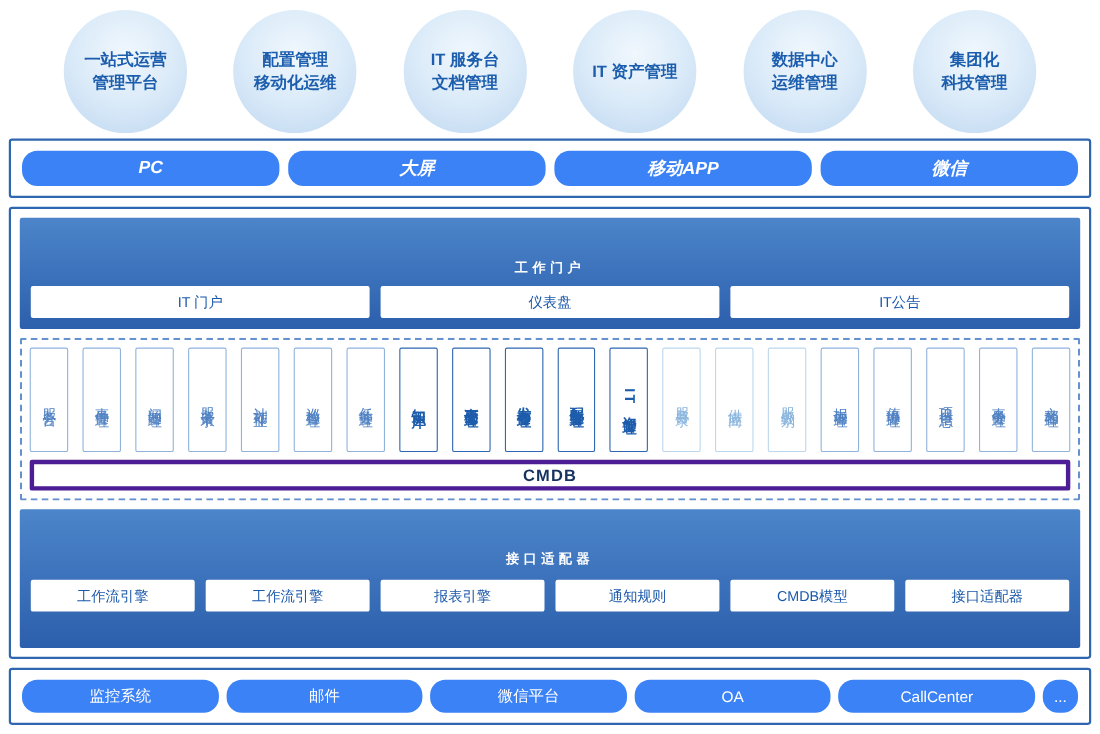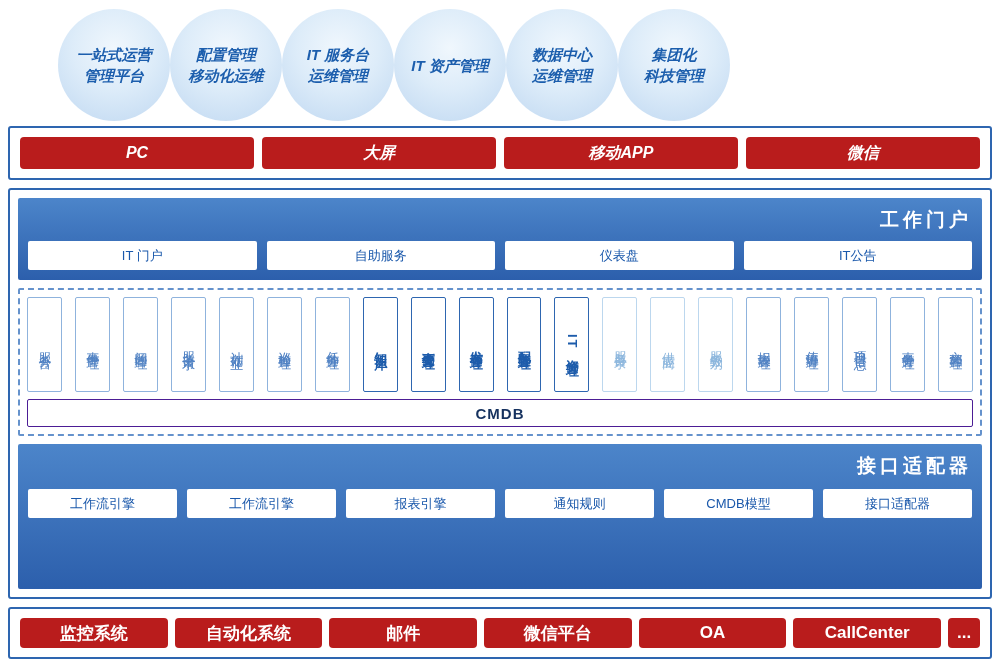--- a/index.html
+++ b/index.html
@@ -6,61 +6,61 @@
   html,body { background:#ffffff; }
   body {
     width:1000px; height:667px;
     font-family:"Liberation Sans", sans-serif;
     overflow:hidden;
   }
   .page { width:1000px; height:667px; padding:8px; display:flex; flex-direction:column; }
 
   
   .bubbles {
-    height:114px; display:flex; 
-    align-items:center; padding:0 50px; flex:0 0 auto;font-style:italic;
+    height:114px; display:flex; justify-content:space-between;
+    align-items:center; padding:0 50px; flex:0 0 auto;
   }
   .bubble {
     width:112px; height:112px; border-radius:50%;
     background:radial-gradient(circle at 50% 35%, #f0f7fd 0%, #ddecf9 45%, #cadff4 80%, #bfd8f0 100%);
     color:#1c5ead; font-size:15px; font-weight:bold; line-height:1.4;
     display:flex; align-items:center; justify-content:center; text-align:center;
     white-space:pre-line;
   }
 
   
   .band {
     border:2px solid #2e66b0; border-radius:3px;
     padding:9px 10px; flex:0 0 auto; background:#fff;
   }
   .channels-band { margin-top:4px; }
   .integrations-band { margin-top:8px; }
   .bar-row { display:flex; gap:8px; }
   .dark-bar {
-    flex:1; height:32px; background:#b91c1c; border-radius:4px;
+    flex:1; height:32px; background:#3b82f6; border-radius:14px;
     color:#ffffff; font-size:16px; font-weight:bold;
     display:flex; align-items:center; justify-content:center;
   }
   .channels-band .dark-bar { font-style:italic; }
-  .integrations-band .dark-bar { height:30px; font-size:17px; font-weight:bold; }
+  .integrations-band .dark-bar { height:30px; font-size:14px; font-weight:normal; }
   .integrations-band .bar-row { gap:7px; }
   .dark-bar.mini { flex:0 0 32px; }
 
   
   .main-box {
     margin-top:8px; flex:1; border:2px solid #2e66b0; border-radius:3px;
     padding:8px; display:flex; flex-direction:column; gap:8px; background:#fff;
   }
   .panel {
     background:linear-gradient(180deg, #4c85ca 0%, #2c5fac 100%);
     border-radius:2px; padding:5px 10px 10px;
   }
   .panel-title {
-    color:#ffffff; font-size:19px; font-weight:bold; letter-spacing:4px;
-    text-align:right; padding:4px 0 8px;
+    color:#ffffff; font-size:12px; font-weight:bold; letter-spacing:4px;
+    text-align:center; padding:4px 0 8px;margin-top:28px;
   }
   .white-row { display:flex; gap:10px; }
   .white-box {
     flex:1; height:29px; background:#ffffff; border-radius:2px;
     color:#1a58ab; font-size:13px;
     display:flex; align-items:center; justify-content:center;
   }
 
   
   .modules-area {
@@ -71,40 +71,40 @@
   .module {
     flex:1; border:1px solid #8fb3dd; border-radius:2px;
     color:#4f81c3; font-size:13px; letter-spacing:2px;
     writing-mode:vertical-rl;
     display:flex; align-items:center; justify-content:center;
     background:#fff;
   }
   .module.em { border:1.5px solid #2e66b0; color:#1d5cab; font-weight:bold; }
   .module.light { border-color:#bcd7ee; color:#8cb6dd; }
   .cmdb-bar {
-    height:28px; background:#ffffff; border:1px solid #4c1d95; border-radius:2px;
+    height:28px; background:#ffffff; border:4px solid #4c1d95; border-radius:2px;
     color:#16325f; font-size:15px; font-weight:bold; letter-spacing:1px;
     display:flex; align-items:center; justify-content:center;
   }
 
   .platform-panel { flex:1; }
   .platform-panel .white-row { margin-top:2px; }
 </style>
 </head>
 <body>
 
 <div class="page">
 
   <div class="bubbles">
       <div class="bubble">一站式运营
 管理平台</div>
       <div class="bubble">配置管理
 移动化运维</div>
       <div class="bubble">IT 服务台
-运维管理</div>
+文档管理</div>
       <div class="bubble">IT 资产管理</div>
       <div class="bubble">数据中心
 运维管理</div>
       <div class="bubble">集团化
 科技管理</div>
     </div>
 
   <div class="band channels-band">
     <div class="bar-row">
         <div class="dark-bar">PC</div>
@@ -113,21 +113,20 @@
         <div class="dark-bar">微信</div>
       </div>
   </div>
 
   <div class="main-box">
 
     <div class="panel portal-panel">
       <div class="panel-title">工作门户</div>
       <div class="white-row">
           <div class="white-box">IT 门户</div>
-          <div class="white-box">自助服务</div>
           <div class="white-box">仪表盘</div>
           <div class="white-box">IT公告</div>
         </div>
     </div>
 
     <div class="modules-area">
       <div class="modules-row">
           <div class="module">服务台</div>
           <div class="module">事件管理</div>
           <div class="module">问题管理</div>
@@ -163,21 +162,20 @@
           <div class="white-box">CMDB模型</div>
           <div class="white-box">接口适配器</div>
         </div>
     </div>
 
   </div>
 
   <div class="band integrations-band">
     <div class="bar-row">
         <div class="dark-bar">监控系统</div>
-        <div class="dark-bar">自动化系统</div>
         <div class="dark-bar">邮件</div>
         <div class="dark-bar">微信平台</div>
         <div class="dark-bar">OA</div>
         <div class="dark-bar">CallCenter</div>
         <div class="dark-bar mini">...</div>
       </div>
   </div>
 
 </div>
 

